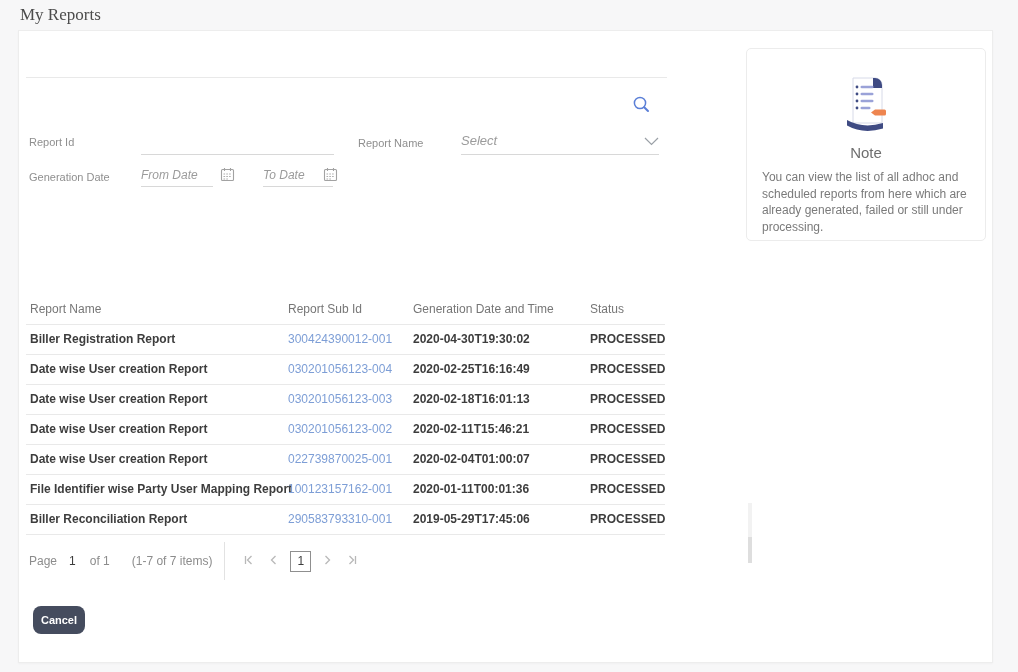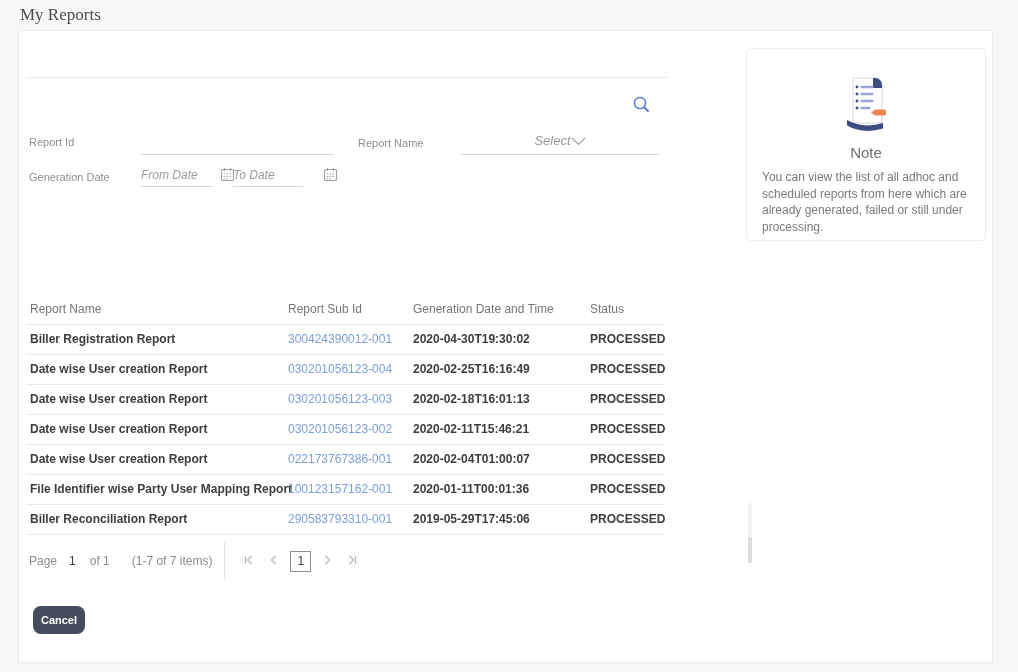--- a/index.html
+++ b/index.html
@@ -74,21 +74,21 @@
   .u-field input {
     width: 100%; height: 100%;
     border: none; outline: none; background: transparent;
     font-family: inherit; font-size: 12px; color: #4a4a4a;
   }
   .u-field input::placeholder { color: #9b9b9b; font-style: italic; }
   .select-field {
     position: absolute;
     height: 28px;
     border-bottom: 1px solid #d8d8d8;
-    display: flex; align-items: center; justify-content: center;
+    display: flex; align-items: center; justify-content: space-between;
     cursor: pointer;
   }
   .select-placeholder {
     font-size: 13px; font-style: italic; color: #9b9b9b;
   }
   .cal-btn {
     position: absolute;
     width: 17px; height: 17px;
     background: none; border: none; padding: 0; cursor: pointer;
   }
@@ -228,21 +228,21 @@
     </div>
     <button class="cal-btn" style="left:200px; top:136px;">
       <span>
         <svg width="15" height="15" viewBox="0 0 15 15" fill="none">
           <rect x="1.5" y="2.5" width="12" height="11" rx="1" stroke="#a2a2a2" stroke-width="1.1"></rect>
           <path d="M4.5 1 v3 M10.5 1 v3" stroke="#a2a2a2" stroke-width="1.1"></path>
           <path d="M3.5 7 h8 M3.5 9.5 h8 M3.5 12 h5" stroke="#a2a2a2" stroke-width="0.9" stroke-dasharray="1.6 1.2"></path>
         </svg>
       </span>
     </button>
-    <div class="u-field" style="left:214px; top:132px; width:70px;">
+    <div class="u-field" style="left:244px; top:132px; width:70px;">
       <input type="text" placeholder="To Date" style="">
     </div>
     <button class="cal-btn" style="left:303px; top:136px;">
       <span>
         <svg width="15" height="15" viewBox="0 0 15 15" fill="none">
           <rect x="1.5" y="2.5" width="12" height="11" rx="1" stroke="#a2a2a2" stroke-width="1.1"></rect>
           <path d="M4.5 1 v3 M10.5 1 v3" stroke="#a2a2a2" stroke-width="1.1"></path>
           <path d="M3.5 7 h8 M3.5 9.5 h8 M3.5 12 h5" stroke="#a2a2a2" stroke-width="0.9" stroke-dasharray="1.6 1.2"></path>
         </svg>
       </span>
@@ -283,21 +283,21 @@
           <td class="cell-status">PROCESSED</td>
         </tr>
         <tr>
           <td class="cell-name">Date wise User creation Report</td>
           <td><a class="cell-link">030201056123-002</a></td>
           <td class="cell-date">2020-02-11T15:46:21</td>
           <td class="cell-status">PROCESSED</td>
         </tr>
         <tr>
           <td class="cell-name">Date wise User creation Report</td>
-          <td><a class="cell-link">022173767386-001</a></td>
+          <td><a class="cell-link">022739870025-001</a></td>
           <td class="cell-date">2020-02-04T01:00:07</td>
           <td class="cell-status">PROCESSED</td>
         </tr>
         <tr>
           <td class="cell-name">File Identifier wise Party User Mapping Report</td>
           <td><a class="cell-link">100123157162-001</a></td>
           <td class="cell-date">2020-01-11T00:01:36</td>
           <td class="cell-status">PROCESSED</td>
         </tr>
         <tr>

